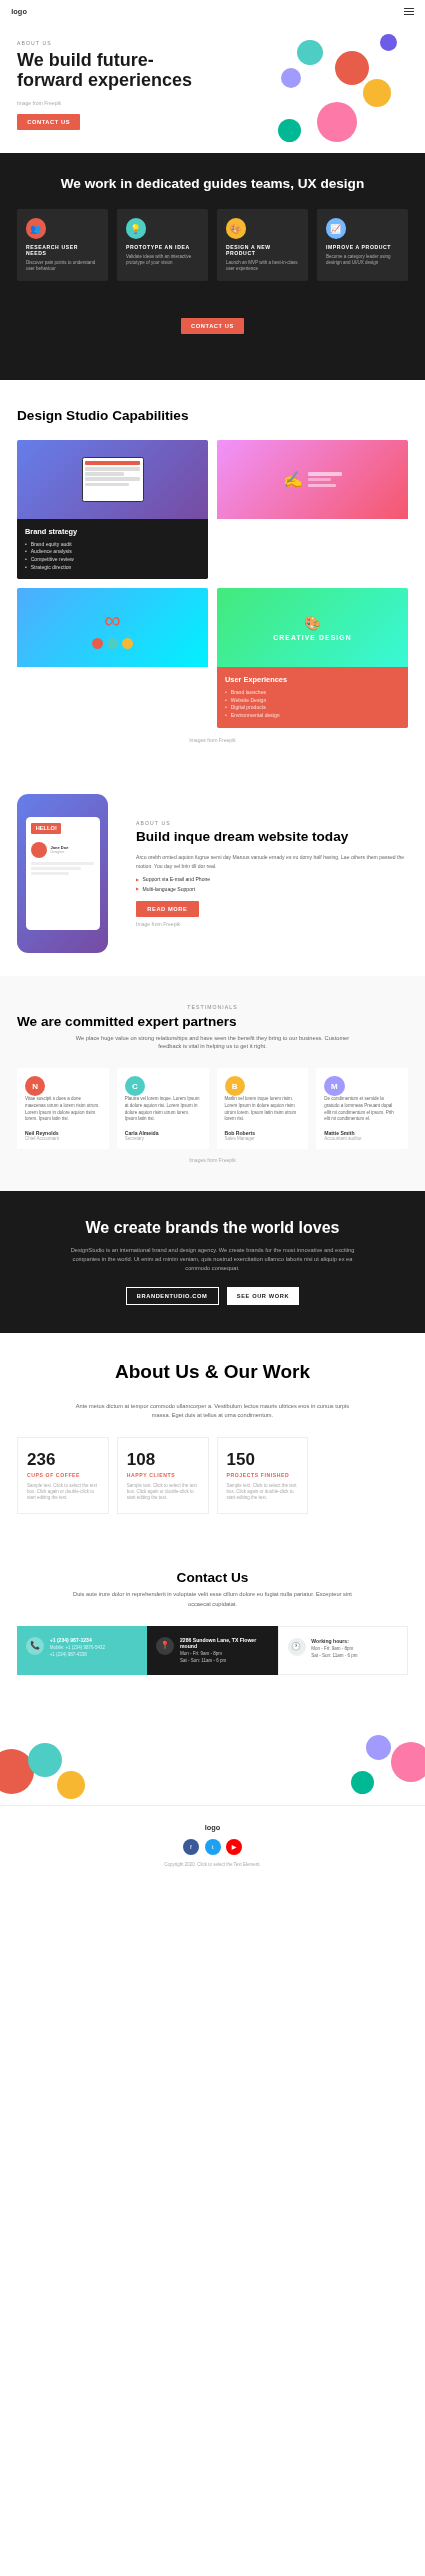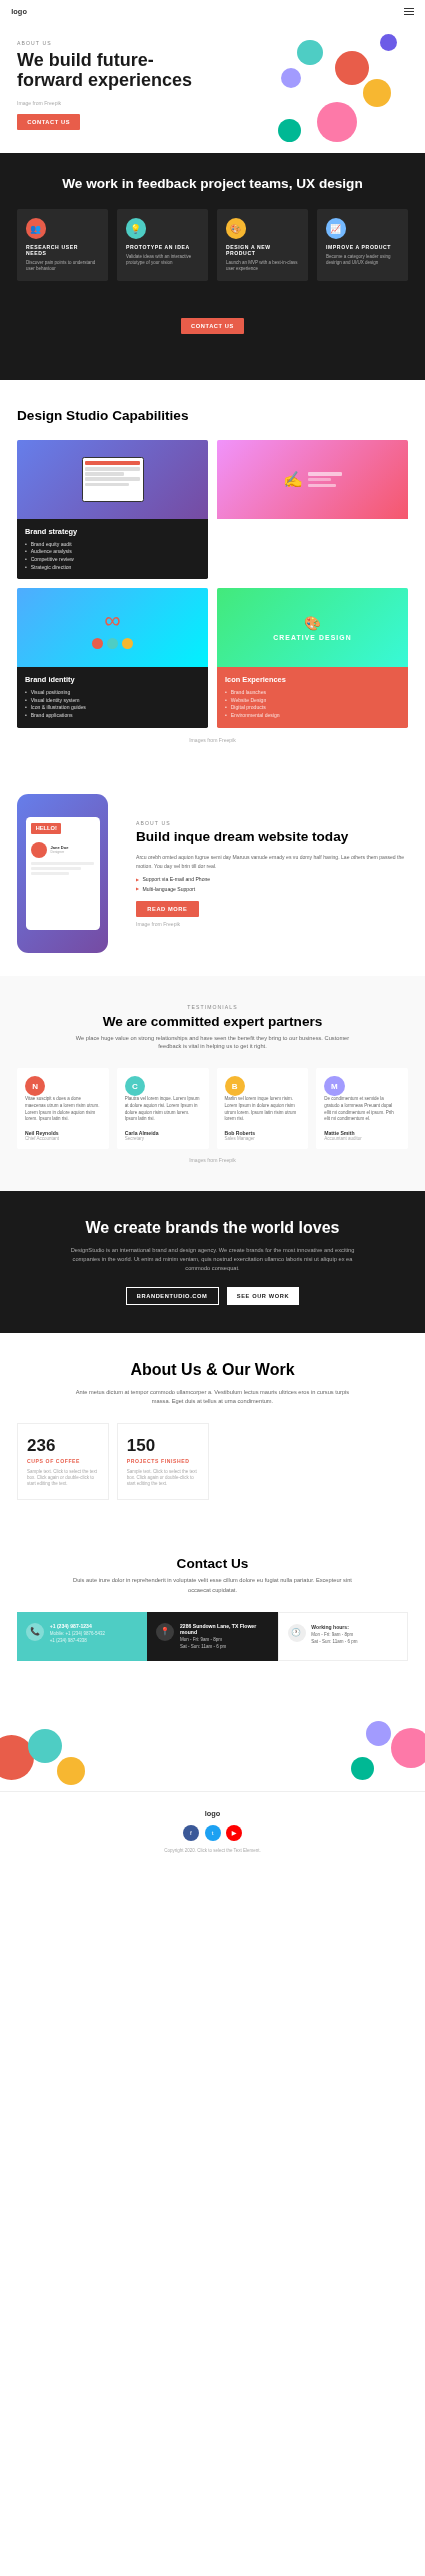--- a/index.html
+++ b/index.html
@@ -66,40 +66,40 @@
     .build-label { font-size: 5.1px; letter-spacing: 1.1px; color: #888; text-transform: uppercase; margin-bottom: 4.5px; }
     .build-content h2 { font-size: 13.6px; font-weight: 800; margin-bottom: 8px; line-height: 1.1; }
     .build-content p { font-size: 5.1px; color: #666; line-height: 1.6; margin-bottom: 6.8px; }
     .build-feature { font-size: 5.1px; color: #333; margin-bottom: 3.4px; display: flex; align-items: center; gap: 3.4px; }
     .build-feature::before { content: '▶'; color: #e85d4a; font-size: 4px; }
     .btn-readmore { background: #e85d4a; color: #fff; border: none; padding: 5.1px 11.3px; font-size: 5.7px; cursor: pointer; border-radius: 1.1px; font-weight: bold; text-transform: uppercase; letter-spacing: 0.6px; margin-top: 5.7px; }
     .build-img-credit { font-size: 5.1px; color: #aaa; margin-top: 3.4px; }
 
     
     .testimonials { background: #f9f9f9; padding: 28px 17px; }
-    .testimonials h2 { text-align: center; font-size: 13.6px; font-weight: 800; margin-bottom: 4.5px; }
+    .testimonials h2 { text-align: left; font-size: 13.6px; font-weight: 800; margin-bottom: 4.5px; }
     .testimonials .subtitle { text-align: center; font-size: 5.7px; color: #666; max-width: 284px; margin: 0 auto 17px; line-height: 1.5; }
     .testi-grid { display: grid; grid-template-columns: repeat(4, 1fr); gap: 8px; }
     .testi-card { background: #fff; padding: 8px; border-radius: 1.7px; }
     .testi-card p { font-size: 4.5px; color: #666; line-height: 1.5; margin-bottom: 6.8px; }
     .testi-name { font-size: 5.1px; font-weight: bold; color: #333; }
     .testi-role { font-size: 4.5px; color: #aaa; }
     .testi-img-credit { text-align: center; font-size: 5.1px; color: #aaa; margin-top: 8px; }
 
     
     .brands-section { background: #1a1a1a; padding: 28px 17px; color: #fff; text-align: center; }
     .brands-section h2 { font-size: 16px; font-weight: 800; margin-bottom: 9px; }
     .brands-section p { font-size: 5.7px; color: #aaa; max-width: 284px; margin: 0 auto 13.6px; line-height: 1.6; }
     .brands-btns { display: flex; gap: 8px; justify-content: center; }
     .btn-outline-white { background: transparent; color: #fff; border: 1.1px solid #fff; padding: 5.1px 10.2px; font-size: 5.7px; cursor: pointer; font-weight: bold; text-transform: uppercase; letter-spacing: 0.6px; }
     .btn-white { background: #fff; color: #1a1a1a; border: none; padding: 5.1px 10.2px; font-size: 5.7px; cursor: pointer; font-weight: bold; text-transform: uppercase; letter-spacing: 0.6px; }
 
     
     .about-work { background: #fff; padding: 28px 17px; }
-    .about-work h2 { text-align: center; font-size: 16px; font-weight: 800; margin-bottom: 9px; }
+    .about-work h2 { text-align: center; font-size: 19px; font-weight: 800; margin-bottom: 19px; }
     .about-work p { text-align: center; font-size: 5.7px; color: #666; max-width: 284px; margin: 0 auto 17px; line-height: 1.6; }
     .stats-grid { display: grid; grid-template-columns: repeat(4, 1fr); gap: 8px; }
     .stat-item { border: 0.6px solid #eee; padding: 11.3px 9px; }
     .stat-number { font-size: 17px; font-weight: 900; color: #1a1a1a; margin-bottom: 2.3px; }
     .stat-label { font-size: 5.1px; color: #e85d4a; text-transform: uppercase; letter-spacing: 0.6px; font-weight: bold; margin-bottom: 4.5px; }
     .stat-desc { font-size: 4.5px; color: #aaa; line-height: 1.4; }
 
     
     .contact { padding: 28px 17px; background: #fff; }
     .contact h2 { text-align: center; font-size: 13.6px; font-weight: 800; margin-bottom: 5.7px; }
@@ -188,21 +188,21 @@
     <div class="shape shape-2"></div>
     <div class="shape shape-3"></div>
     <div class="shape shape-4"></div>
     <div class="shape shape-5"></div>
     <div class="shape shape-6"></div>
     <div class="shape shape-7"></div>
   </div>
 </section>
 
 <section class="dark-section">
-  <h2>We work in feedback project teams, UX design</h2>
+  <h2>We work in dedicated guides teams, UX design</h2>
   <div class="cards-grid">
     <div class="card">
       <div class="card-icon red">👥</div>
       <h4>RESEARCH USER NEEDS</h4>
       <p>Discover pain points to understand user behaviour</p>
     </div>
     <div class="card">
       <div class="card-icon green">💡</div>
       <h4>PROTOTYPE AN IDEA</h4>
       <p>Validate ideas with an interactive prototype of your vision</p>
@@ -267,40 +267,31 @@
       <div class="cap-img-area img-brand-identity">
         <div style="display:flex;flex-direction:column;align-items:center;gap:2.3px;">
           <span class="infinity-shape">∞</span>
           <div style="display:flex;gap:3.4px;margin-top:2.3px;">
             <div style="width:11.3px;height:11.3px;background:#e85d4a;border-radius:50%;"></div>
             <div style="width:11.3px;height:11.3px;background:#4ecdc4;border-radius:50%;"></div>
             <div style="width:11.3px;height:11.3px;background:#f7b731;border-radius:50%;"></div>
           </div>
         </div>
       </div>
-      <div class="cap-overlay dark">
-        <h3>Brand identity</h3>
-        <ul>
-          <li>Visual positioning</li>
-          <li>Visual identity system</li>
-          <li>Icon &amp; illustration guides</li>
-          <li>Brand applications</li>
-        </ul>
-      </div>
     </div>
 
     <div class="cap-item">
       <div class="cap-img-area img-user-exp">
         <div style="display:flex;flex-direction:column;align-items:center;gap:3.4px;">
           <span style="font-size:13.6px;">🎨</span>
           <div style="font-size:6.8px;font-weight:bold;color:#fff;text-transform:uppercase;letter-spacing:1.1px;">CREATIVE DESIGN</div>
         </div>
       </div>
       <div class="cap-overlay light-red">
-        <h3>Icon Experiences</h3>
+        <h3>User Experiences</h3>
         <ul>
           <li>Brand launches</li>
           <li>Website Design</li>
           <li>Digital products</li>
           <li>Environmental design</li>
         </ul>
       </div>
     </div>
 
   </div>
@@ -392,20 +383,25 @@
   <p>Ante metus dictum at tempor commodo ullamcorper a. Vestibulum lectus mauris ultrices eros in cursus turpis massa. Eget duis at tellus at urna condimentum.</p>
   <div class="stats-grid">
 
     <div class="stat-item">
       <div class="stat-number">236</div>
       <div class="stat-label">CUPS OF COFFEE</div>
       <div class="stat-desc">Sample text. Click to select the text box. Click again or double-click to start editing the text.</div>
     </div>
 
 
+    <div class="stat-item">
+      <div class="stat-number">108</div>
+      <div class="stat-label">HAPPY CLIENTS</div>
+      <div class="stat-desc">Sample text. Click to select the text box. Click again or double-click to start editing the text.</div>
+    </div>
 
     <div class="stat-item">
       <div class="stat-number">150</div>
       <div class="stat-label">PROJECTS FINISHED</div>
       <div class="stat-desc">Sample text. Click to select the text box. Click again or double-click to start editing the text.</div>
     </div>
 
   </div>
 </section>
 

